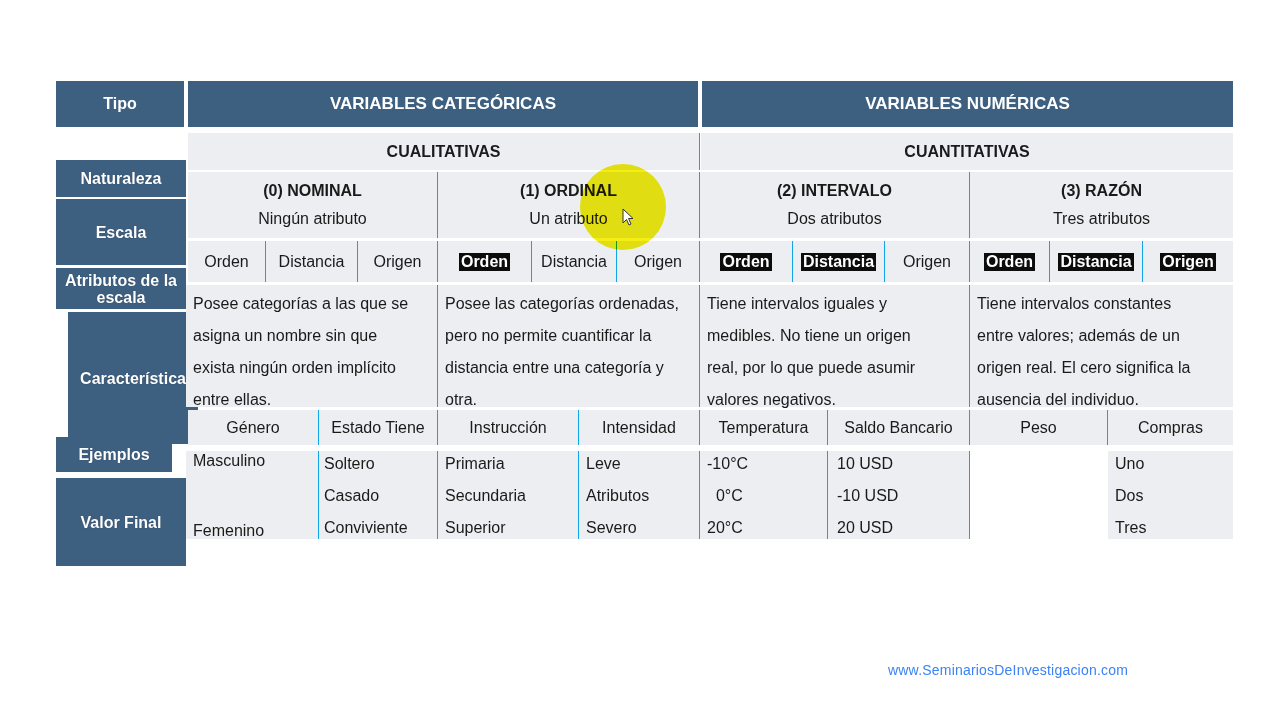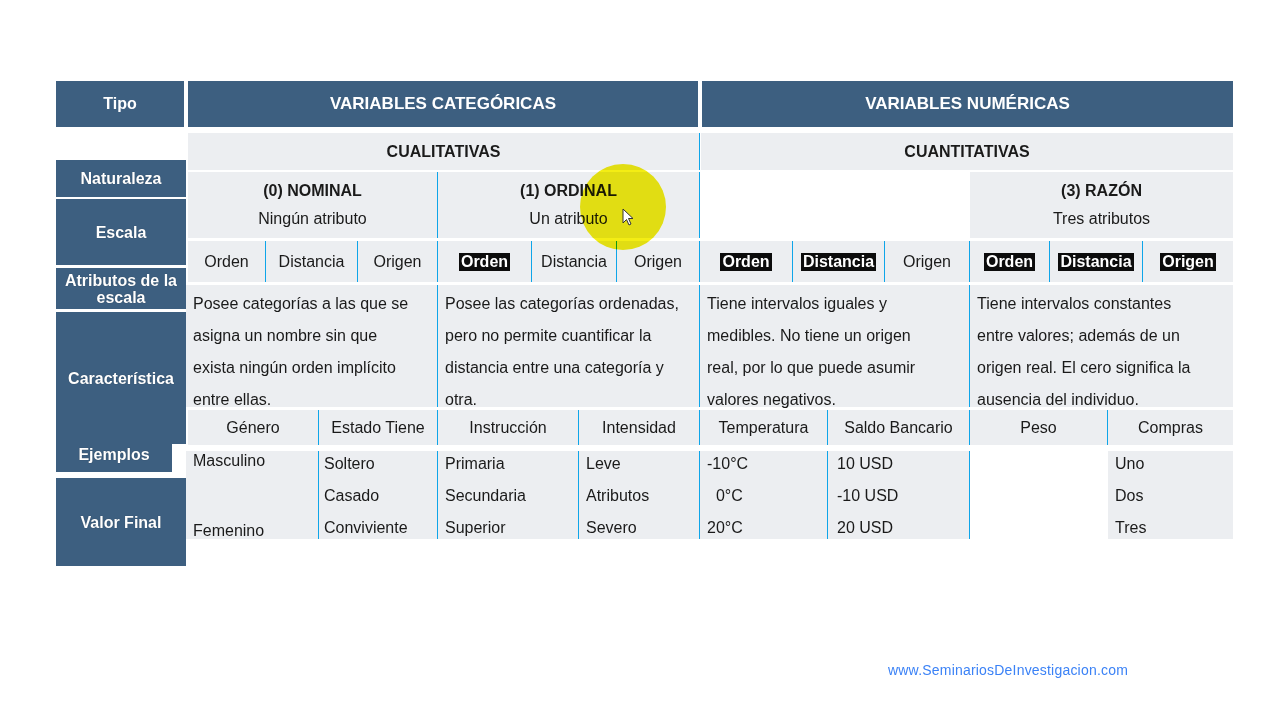--- a/index.html
+++ b/index.html
@@ -40,20 +40,24 @@
 
   <div class="abs rowlabel" style="left:56px;top:172px;width:130px;height:66px;">Escala</div>
   <div class="abs cell escala-cell vsep" style="left:188px;top:172px;width:250px;height:66px;">
     <span class="t1">(0) NOMINAL</span>
     <span class="t2">Ningún  atributo</span>
   </div>
   <div class="abs cell escala-cell vsep" style="left:438px;top:172px;width:262px;height:66px;">
     <span class="t1">(1) ORDINAL</span>
     <span class="t2">Un atributo</span>
   </div>
+  <div class="abs cell escala-cell vsep" style="left:700px;top:172px;width:270px;height:66px;">
+    <span class="t1">(2) INTERVALO</span>
+    <span class="t2">Dos atributos</span>
+  </div>
   <div class="abs cell escala-cell" style="left:970px;top:172px;width:263px;height:66px;">
     <span class="t1">(3) RAZÓN</span>
     <span class="t2">Tres atributos</span>
   </div>
 
   <div class="abs rowlabel" style="left:56px;top:241px;width:130px;height:41px;padding:0 6px;">Atributos de la escala</div>
   <div class="abs cell vsep" style="left:188px;top:241px;width:78px;height:41px;">
       <span>Orden</span>
     </div>
   <div class="abs cell vsep" style="left:266px;top:241px;width:92px;height:41px;">
@@ -83,21 +87,21 @@
   <div class="abs cell vsep" style="left:970px;top:241px;width:80px;height:41px;">
       <span class="tag">Orden</span>
     </div>
   <div class="abs cell vsep" style="left:1050px;top:241px;width:93px;height:41px;">
       <span class="tag">Distancia</span>
     </div>
   <div class="abs cell" style="left:1143px;top:241px;width:90px;height:41px;">
       <span class="tag">Origen</span>
     </div>
 
-  <div class="abs rowlabel" style="left:56px;top:285px;width:130px;height:132px;">Característica</div>
+  <div class="abs rowlabel" style="left:68px;top:285px;width:130px;height:132px;">Característica</div>
   <div class="abs desc vsep" style="left:186px;top:285px;width:252px;height:122px;">
     <div>Posee categorías a las que se</div>
     <div>asigna un nombre sin que</div>
     <div>exista ningún orden implícito</div>
     <div>entre ellas.</div>
   </div>
   <div class="abs desc vsep" style="left:438px;top:285px;width:262px;height:122px;">
     <div>Posee las categorías ordenadas,</div>
     <div>pero no permite cuantificar la</div>
     <div>distancia entre una categoría y</div>

